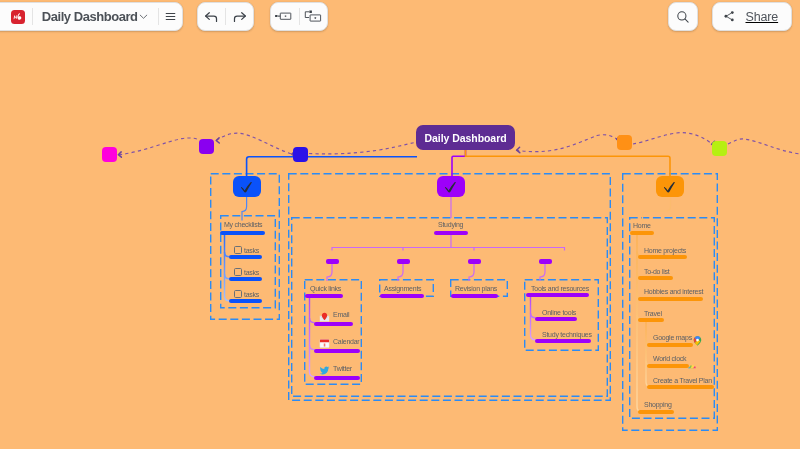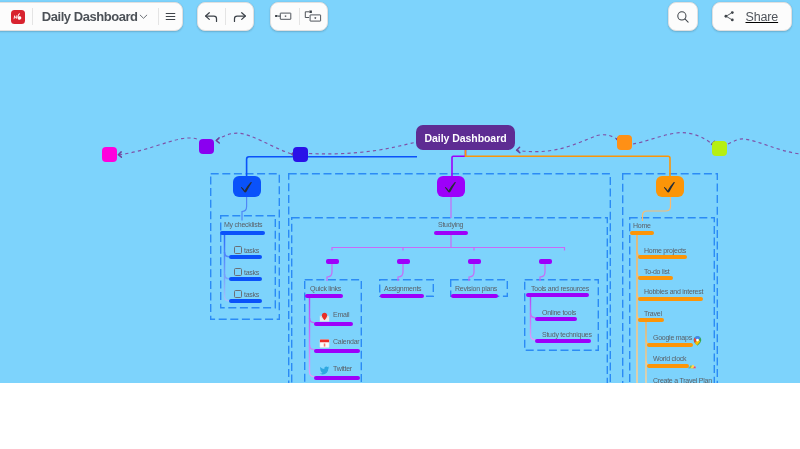--- a/index.html
+++ b/index.html
@@ -1,18 +1,18 @@
 <!DOCTYPE html>
 <html><head>
 <meta charset="utf-8">
 <style>
   html,body{margin:0;padding:0;}
   body{width:800px;height:449px;overflow:hidden;background:#ffffff;
        font-family:"Liberation Sans",sans-serif;-webkit-font-smoothing:antialiased;}
-  #app{position:relative;width:800px;height:383px;background:#7dd3fc;overflow:hidden;}
+  #app{position:relative;width:800px;height:449px;background:#fdba74;overflow:hidden;}
 
   
   #toolbar{position:absolute;left:0;top:0;width:800px;height:34px;z-index:50;}
   .pill{position:absolute;top:2px;height:29px;background:#fcfcfc;
         border:1px solid #e0e0e0;border-radius:8px;
         box-shadow:0 1px 2px rgba(0,0,0,.16), 0 0 0 0.5px rgba(0,0,0,.03);
         display:flex;align-items:center;box-sizing:border-box;}
   .vdiv{width:1px;height:17px;background:#e4e4e4;}
   .tb-btn{display:flex;align-items:center;justify-content:center;height:27px;cursor:pointer;}
 

